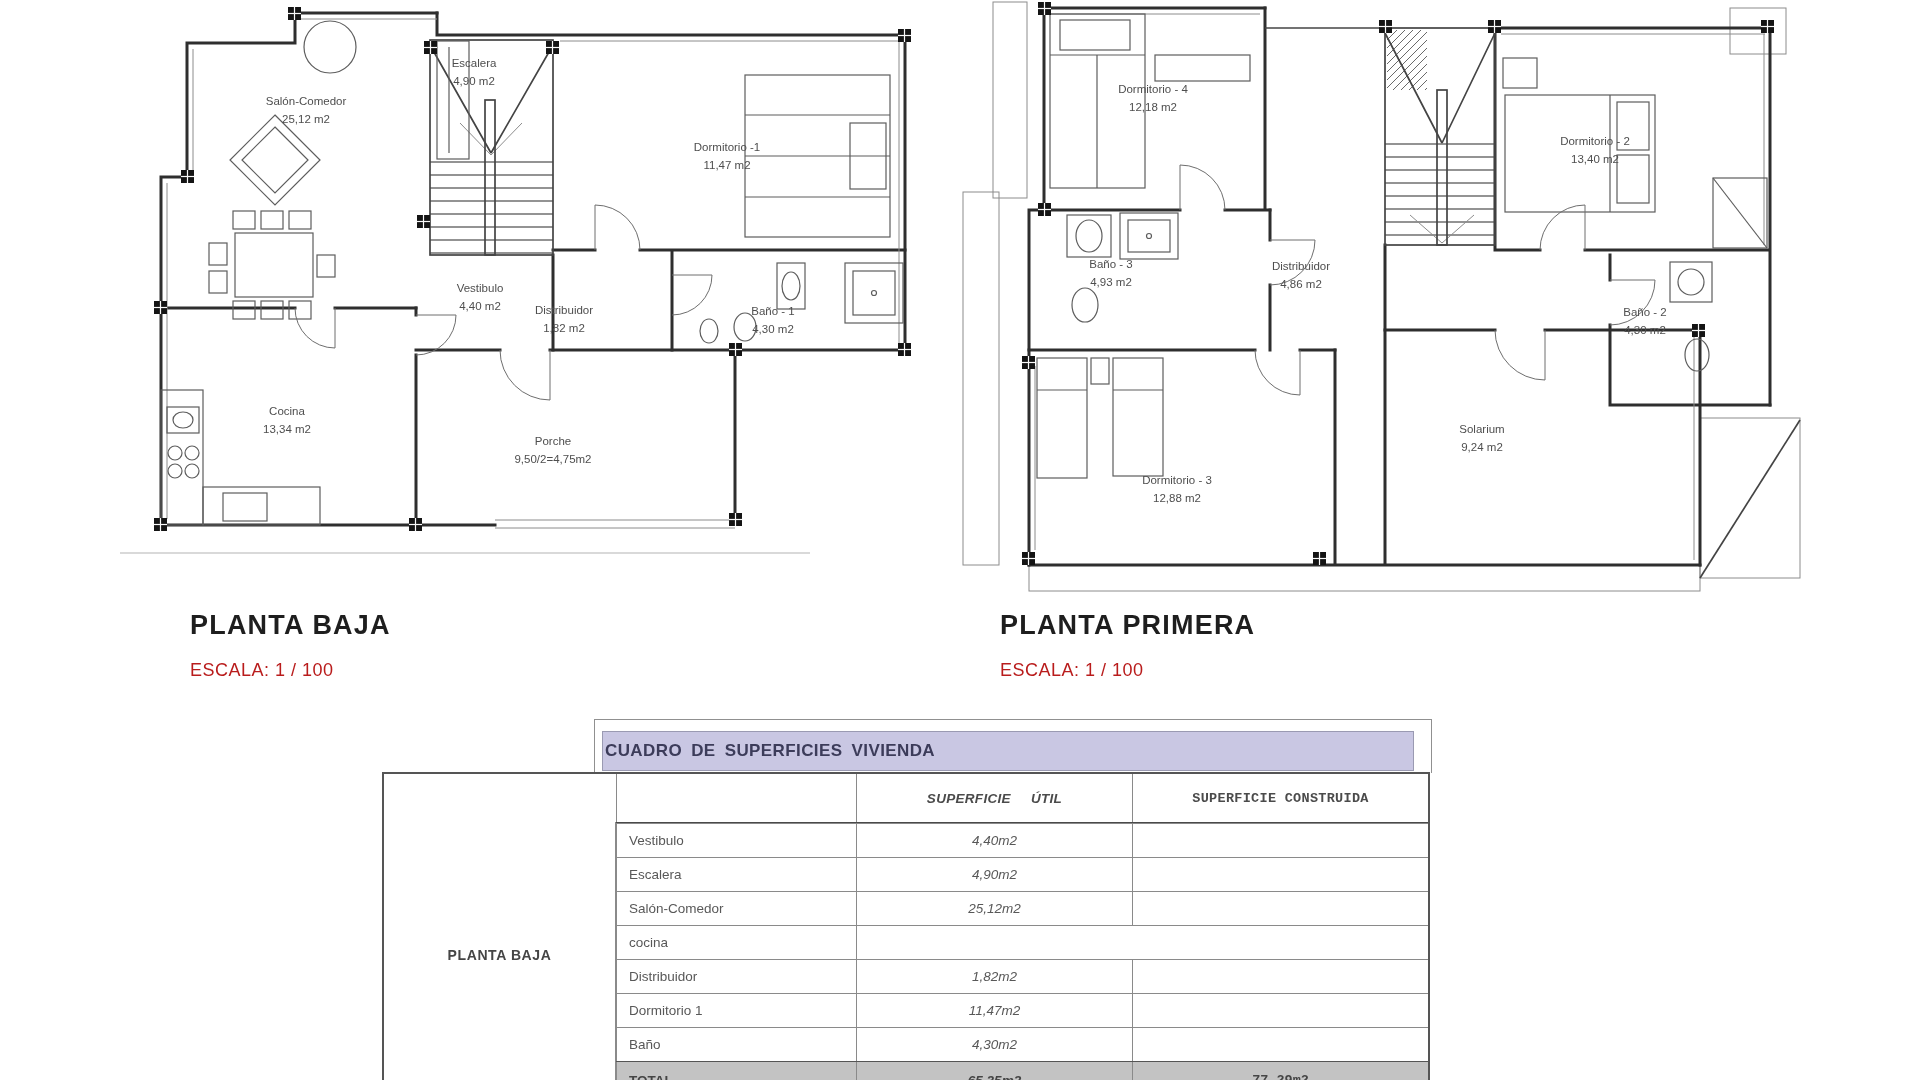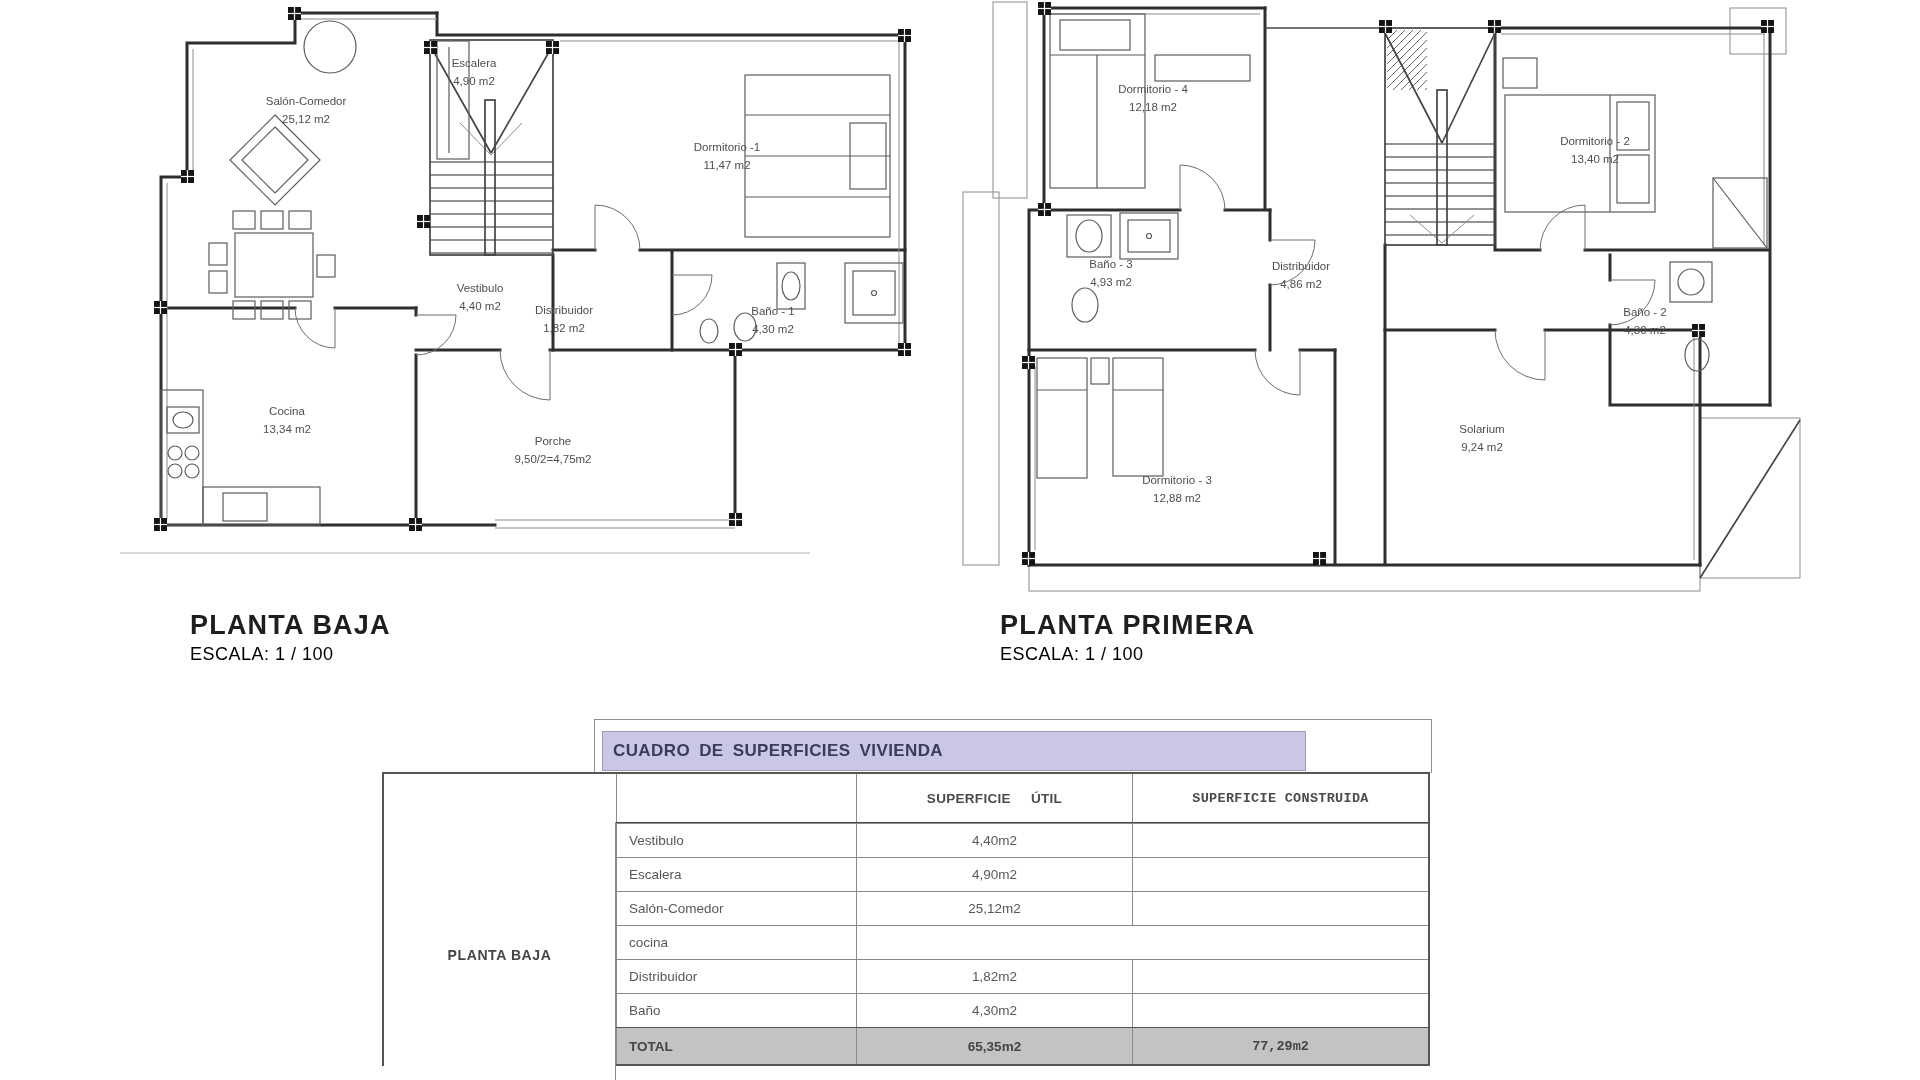--- a/index.html
+++ b/index.html
@@ -13,41 +13,41 @@
   .w    { stroke:#2e2e2e; stroke-width:3;   fill:none; stroke-linecap:square; }
   .w2   { stroke:#444;    stroke-width:1.7; fill:none; }
   .thin { stroke:#8c8c8c; stroke-width:1;   fill:none; }
   .f    { stroke:#5d5d5d; stroke-width:1.2; fill:none; }
   .arc  { stroke:#6e6e6e; stroke-width:1;   fill:none; }
   text.room { font-family:"Liberation Sans",sans-serif; font-size:11.5px; fill:#4e4e4e; text-anchor:middle; }
 
   
   .ptitle { position:absolute; color:#1e1e1e; }
   .ptitle .big { font-weight:bold; font-size:27px; letter-spacing:1.2px; }
-  .ptitle .sub { font-size:18px; color:#000000; margin-top:3px; letter-spacing:.5px; }
+  .ptitle .sub { font-size:18px; color:#b91c1c; margin-top:19px; letter-spacing:.5px; }
 
   
   .tcap  { position:absolute; left:594px; top:719px; width:836px; height:53px;
            border:1px solid #909090; border-bottom:none; }
-  .tband { position:absolute; left:602px; top:731px; width:704px; height:40px;
+  .tband { position:absolute; left:602px; top:731px; width:812px; height:40px;
            background:#c9c7e3; border:1px solid #9a9ab2; box-sizing:border-box;
-           display:flex; align-items:center; padding-left:10px;
+           display:flex; align-items:center; padding-left:2px;
            font-weight:bold; font-size:17px; color:#3c3c5a; letter-spacing:.4px; word-spacing:4px; }
   .tbl   { position:absolute; left:382px; top:772px; width:1048px;
            border:2px solid #555; background:#fff; box-sizing:border-box; }
   .trow  { display:flex; height:33px; border-top:1px solid #8a8a8a; align-items:center; }
   .trow.head { height:48px; border-top:none; border-bottom:1px solid #4a4a4a; }
   .trow.total { height:36px; border-top:1px solid #555; background:#c3c3c3; }
   .cA { width:232px; align-self:stretch; border-right:1px solid #8a8a8a; }
   .cB { width:240px; align-self:stretch; border-right:1px solid #8a8a8a;
         display:flex; align-items:center; padding-left:12px; box-sizing:border-box;
         font-size:13.5px; color:#585858; }
   .cC { width:275px; align-self:stretch; border-right:1px solid #8a8a8a;
         display:flex; align-items:center; justify-content:center;
-        font-size:13.5px; color:#585858; }
+        font-size:13.5px; color:#585858;font-style:italic; }
   .cD { flex:1; align-self:stretch; display:flex; align-items:center; justify-content:center;
         font-size:13.5px; color:#585858;font-family:Liberation Mono, monospace; }
   .hc { font-weight:bold; color:#4b4b4b; letter-spacing:.3px; font-size:13.5px; }
   .hc.util { word-spacing:16px; }
   .trow.total .cB, .trow.total .cC, .trow.total .cD { font-weight:bold; color:#454545; }
   .c1lab { position:absolute; left:0; top:48px; width:232px; height:265px; background:#ffffff;
            border-right:1px solid #8a8a8a; box-sizing:border-box;
            display:flex; align-items:center; justify-content:center;
            font-weight:bold; font-size:14px; color:#454545; letter-spacing:.6px; }
 </style>
@@ -362,20 +362,26 @@
       <div class="cD"></div>
     </div>
     <div class="trow">
       <div class="cA"></div>
       <div class="cB">Distribuidor</div>
       <div class="cC">1,82m2</div>
       <div class="cD"></div>
     </div>
     <div class="trow">
       <div class="cA"></div>
+      <div class="cB">Dormitorio 1</div>
+      <div class="cC">11,47m2</div>
+      <div class="cD"></div>
+    </div>
+    <div class="trow">
+      <div class="cA"></div>
       <div class="cB">Baño</div>
       <div class="cC">4,30m2</div>
       <div class="cD"></div>
     </div>
 
     <div class="trow total">
       <div class="cA"></div>
       <div class="cB">TOTAL</div>
       <div class="cC">65,35m2</div>
       <div class="cD">77,29m2</div>

